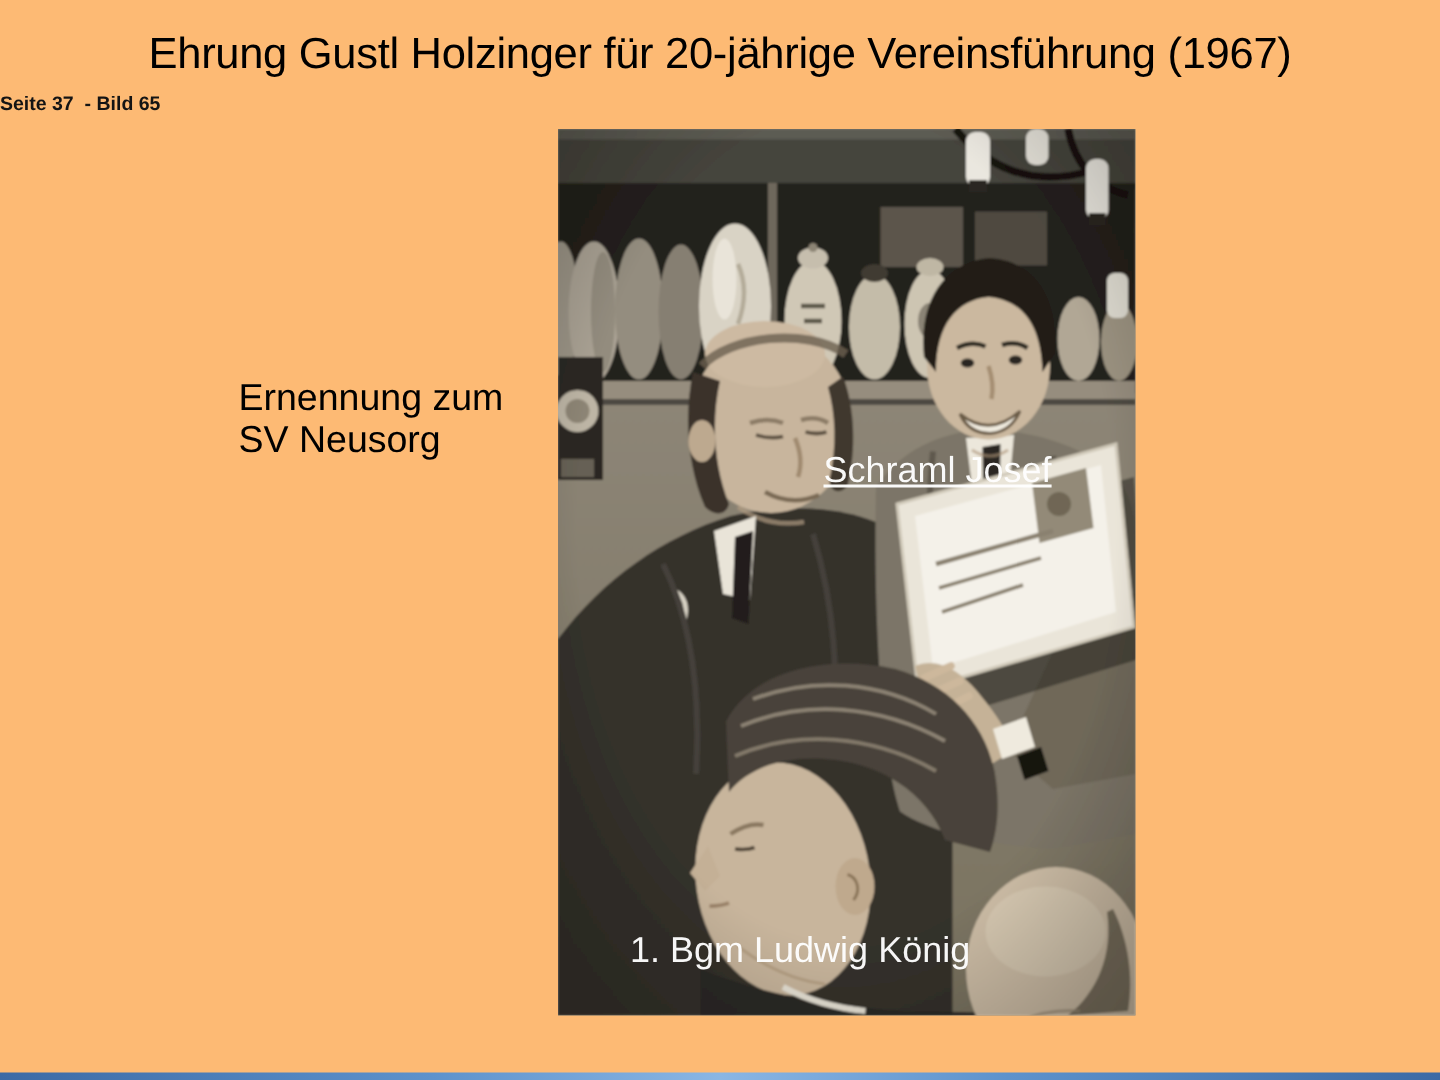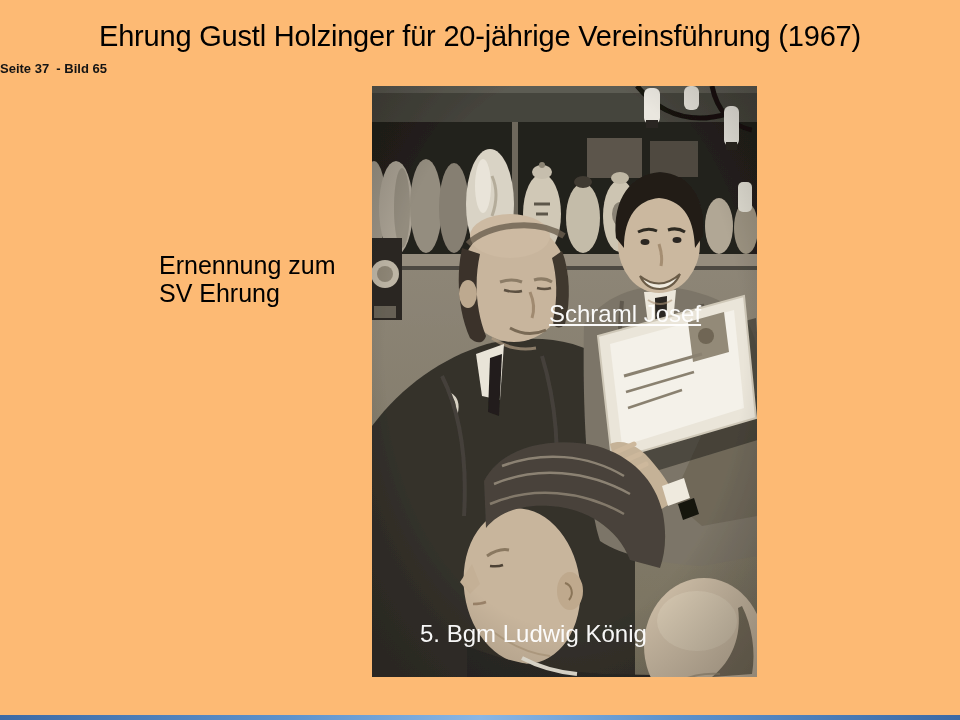--- a/index.html
+++ b/index.html
@@ -40,21 +40,21 @@
 </head>
 <body>
 
 <div class="slide">
 
   <div class="title">Ehrung Gustl Holzinger für 20-jährige Vereinsführung (1967)</div>
   <div class="subtitle">Seite 37  - Bild 65</div>
 
   <div class="caption">
     <div>Ernennung zum</div>
-    <div>SV Ehrung</div>
+    <div>SV Neusorg</div>
   </div>
 
   <div class="photo">
     <svg viewBox="0 0 385 591" preserveAspectRatio="none">
       <defs>
         <linearGradient id="wallGrad" x1="0" y1="0" x2="0" y2="1">
           <stop offset="0" stop-color="#968e81"></stop>
           <stop offset="1" stop-color="#79725f"></stop>
         </linearGradient>
         <radialGradient id="vig" cx="0.5" cy="0.45" r="0.75">
@@ -189,17 +189,17 @@
         <ellipse cx="332" cy="560" rx="60" ry="68" fill="#cdbda6"></ellipse>
         <ellipse cx="325" cy="535" rx="40" ry="30" fill="#d8cab4" opacity="0.8"></ellipse>
         <path d="M370,520 C380,540 384,565 380,588 L340,591 C360,575 370,550 366,522 Z" fill="#6e6554" opacity="0.9"></path>
         <path d="M300,600 q20,-14 48,-12" stroke="#9a8d78" stroke-width="2" fill="none" opacity="0.7"></path>
 
         <rect x="0" y="0" width="385" height="591" fill="url(#vig)"></rect>
       </g>
     </svg>
 
     <div class="photo-label label-schraml">Schraml Josef</div>
-    <div class="photo-label label-koenig">5. Bgm Ludwig König</div>
+    <div class="photo-label label-koenig">1. Bgm Ludwig König</div>
   </div>
 
   <div class="accent-bar"></div>
 </div>
 
 </body></html>

